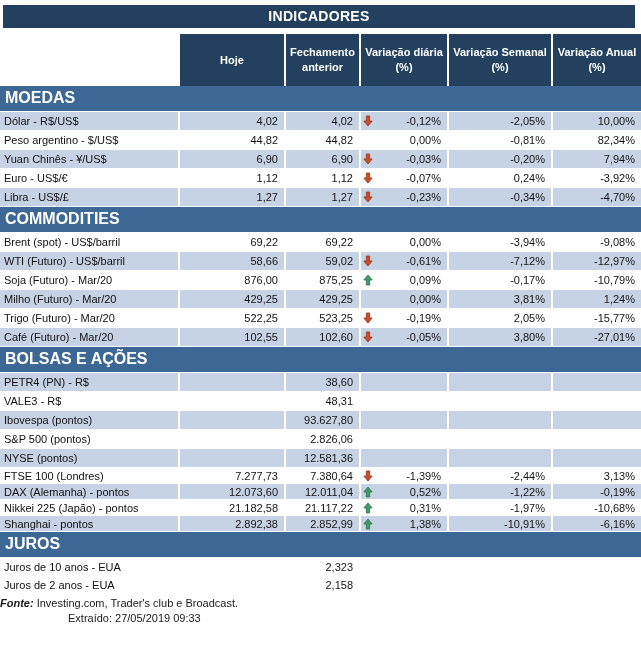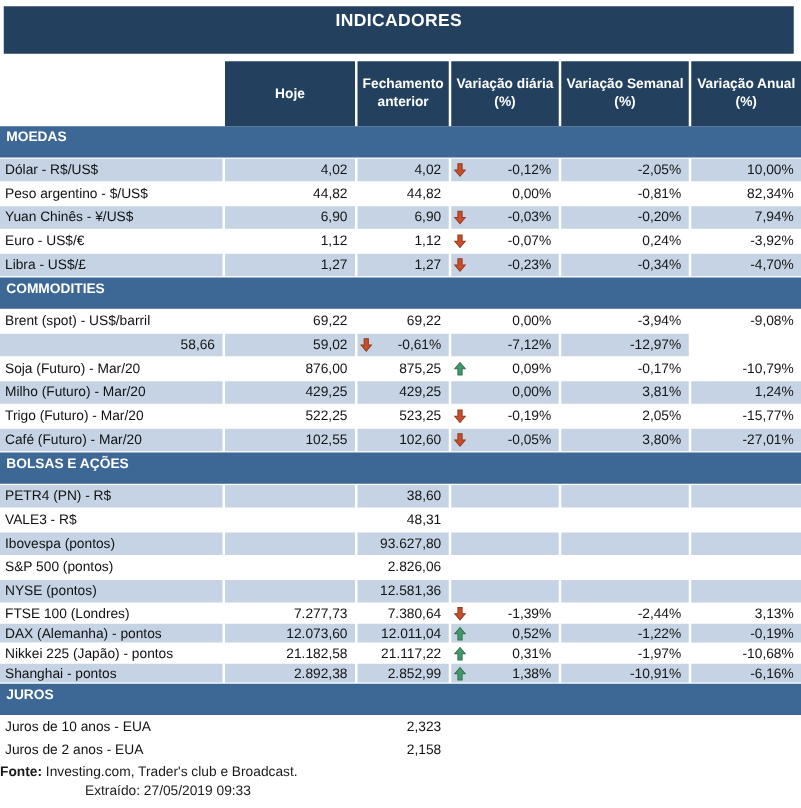--- a/index.html
+++ b/index.html
@@ -1,50 +1,50 @@
 <!DOCTYPE html>
 <html><head>
 <meta charset="utf-8">
 <style>
   html,body{margin:0;padding:0;}
   body{
     width:641px;height:646px;overflow:hidden;background:#ffffff;
     font-family:"Liberation Sans", sans-serif;font-size:11px;color:#141414;
   }
   .title-bar{
-    margin:5px 6px 0 3px;height:38px;line-height:23px;text-align:center;
+    margin:5px 6px 0 3px;height:23px;line-height:23px;text-align:center;
     background:#23415F;color:#ffffff;font-weight:bold;font-size:14px;
     letter-spacing:.3px;
   }
   .grid{
     display:grid;grid-template-columns:178px 104px 73px 86px 102px 88px;
     column-gap:2px;box-sizing:border-box;
   }
   .header-grid{margin-top:6px;height:52px;}
   .header-cell{
     background:#23415F;color:#ffffff;font-weight:bold;font-size:11px;
     display:flex;flex-direction:column;align-items:center;justify-content:center;
     text-align:center;line-height:1.35;
   }
   .header-spacer{background:transparent;}
   .section-bar{
     height:25px;margin-bottom:1px;background:#3D6795;color:#ffffff;
-    font-weight:bold;font-size:11px;box-sizing:border-box;padding:3px 0 0 5px;
+    font-weight:bold;font-size:16px;box-sizing:border-box;padding:3px 0 0 5px;
   }
   .row{align-items:center;height:19px;box-sizing:border-box;border-bottom:1px solid #ffffff;}
   .row.compact{height:16px;text-align:center;}
   .row.medium{height:18px;}
   .row .cell{height:100%;display:flex;align-items:center;box-sizing:border-box;}
   .row.shaded .cell{background:#C6D3E4;}
   .cell.label{padding-left:4px;color:#111111;}
   .cell.num{justify-content:flex-end;padding-right:6px;}
   .cell.vd{position:relative;justify-content:flex-end;padding-right:6px;}
   .cell.vd .arrow{position:absolute;left:2px;top:50%;transform:translateY(-50%);display:flex;}
   .footer{margin-top:2px;line-height:15px;color:#1a1a1a;}
-  .footer .bold{font-weight:bold;}
+  .footer .bold{font-weight:bold;font-style:italic;}
   .footer .line2{padding-left:68px;}
 </style>
 </head>
 <body>
 
 <div class="title-bar">INDICADORES</div>
 
 <div class="grid header-grid">
   <div class="header-spacer"></div>
   <div class="header-cell">
@@ -206,20 +206,23 @@
         <span>0,00%</span>
       </div>
       <div class="cell num">
         <span>-3,94%</span>
       </div>
       <div class="cell num">
         <span>-9,08%</span>
       </div>
     </div>
     <div class="grid row shaded">
+      <div class="cell label">
+        <span>WTI (Futuro) - US$/barril</span>
+      </div>
       <div class="cell num">
         <span>58,66</span>
       </div>
       <div class="cell num">
         <span>59,02</span>
       </div>
       <div class="cell vd">
         <span class="arrow">
           <svg width="10" height="13" viewBox="0 0 12 14">
             <polygon points="4,1 8,1 8,7 11,7 6,13 1,7 4,7" fill="#C94F2C" stroke="#96391D" stroke-width="1"></polygon>

